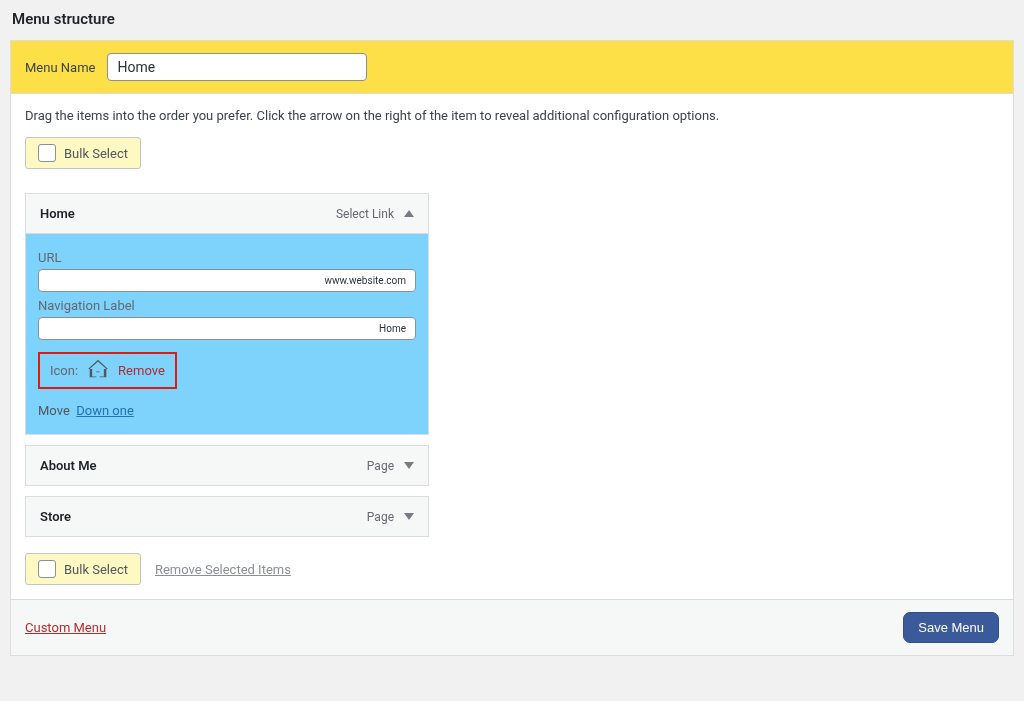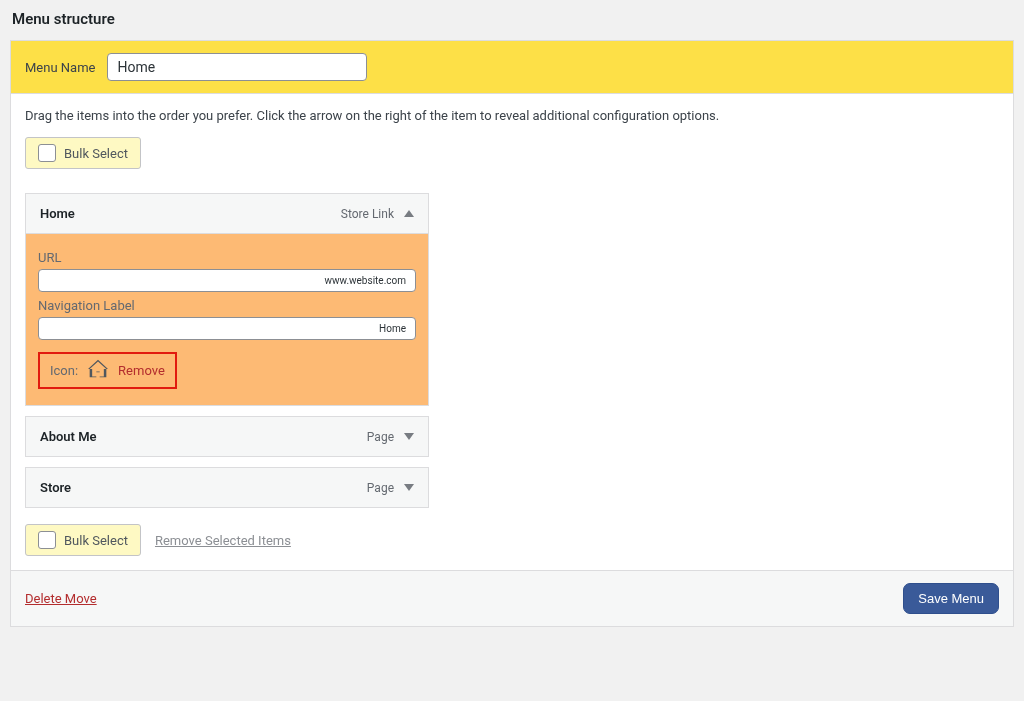--- a/index.html
+++ b/index.html
@@ -100,21 +100,21 @@
       border-bottom: 7px solid #787c82;
     }
     .arrow.down {
       border-left: 5px solid transparent;
       border-right: 5px solid transparent;
       border-top: 7px solid #787c82;
     }
     .menu-item-settings {
       border: 1px solid #dcdcde;
       border-top: none;
-      background: #fdba74;
+      background: #7dd3fc;
       padding: 10px 12px 16px;
       margin-bottom: 10px;
     }
     .field-label {
       display: block;
       color: #646970;
       margin-top: 6px;
       margin-bottom: 4px;
     }
     .menu-item-settings input[type="text"] {
@@ -213,41 +213,45 @@
     <label class="bulk-select">
       <span class="checkbox-box"></span>
       <span>Bulk Select</span>
     </label>
 
     <div class="menu-items">
 
       <div class="menu-item-bar open">
         <span class="item-title">Home</span>
         <span class="right">
-          <span>Store Link</span>
+          <span>Select Link</span>
           <span class="arrow up"></span>
         </span>
       </div>
       <div class="menu-item-settings">
         <label class="field-label">URL</label>
         <input type="text" class="mono" value="www.website.com" style="">
 
         <label class="field-label">Navigation Label</label>
         <input type="text" value="Home" style="">
 
         <div class="icon-row">
           <span class="icon-label">Icon:</span>
           <span class="house-icon">
             <svg viewBox="0 0 24 24">
                 <path d="M12 3l10 9h-3v9h-5v-6h-4v6H5v-9H2l10-9zM12 1L0 12h2v10h8v-6h4v6h8V12h2L12 1z"></path>
               </svg>
           </span>
           <span class="remove-icon-link">Remove</span>
         </div>
 
+        <div class="move-row">
+          <span>Move</span>
+          &nbsp;<span class="link">Down one</span>
+        </div>
 
       </div>
 
       <div class="menu-item-bar">
         <span class="item-title">About Me</span>
         <span class="right">
           <span>Page</span>
           <span class="arrow down"></span>
         </span>
       </div>
@@ -266,17 +270,17 @@
       <label class="bulk-select">
         <span class="checkbox-box"></span>
         <span>Bulk Select</span>
       </label>
       <span class="muted-link">Remove Selected Items</span>
     </div>
 
   </div>
 
   <div class="panel-footer">
-    <span class="danger-link">Delete Move</span>
+    <span class="danger-link">Custom Menu</span>
     <button class="save-button">Save Menu</button>
   </div>
 
 </div>
 
 </body></html>

